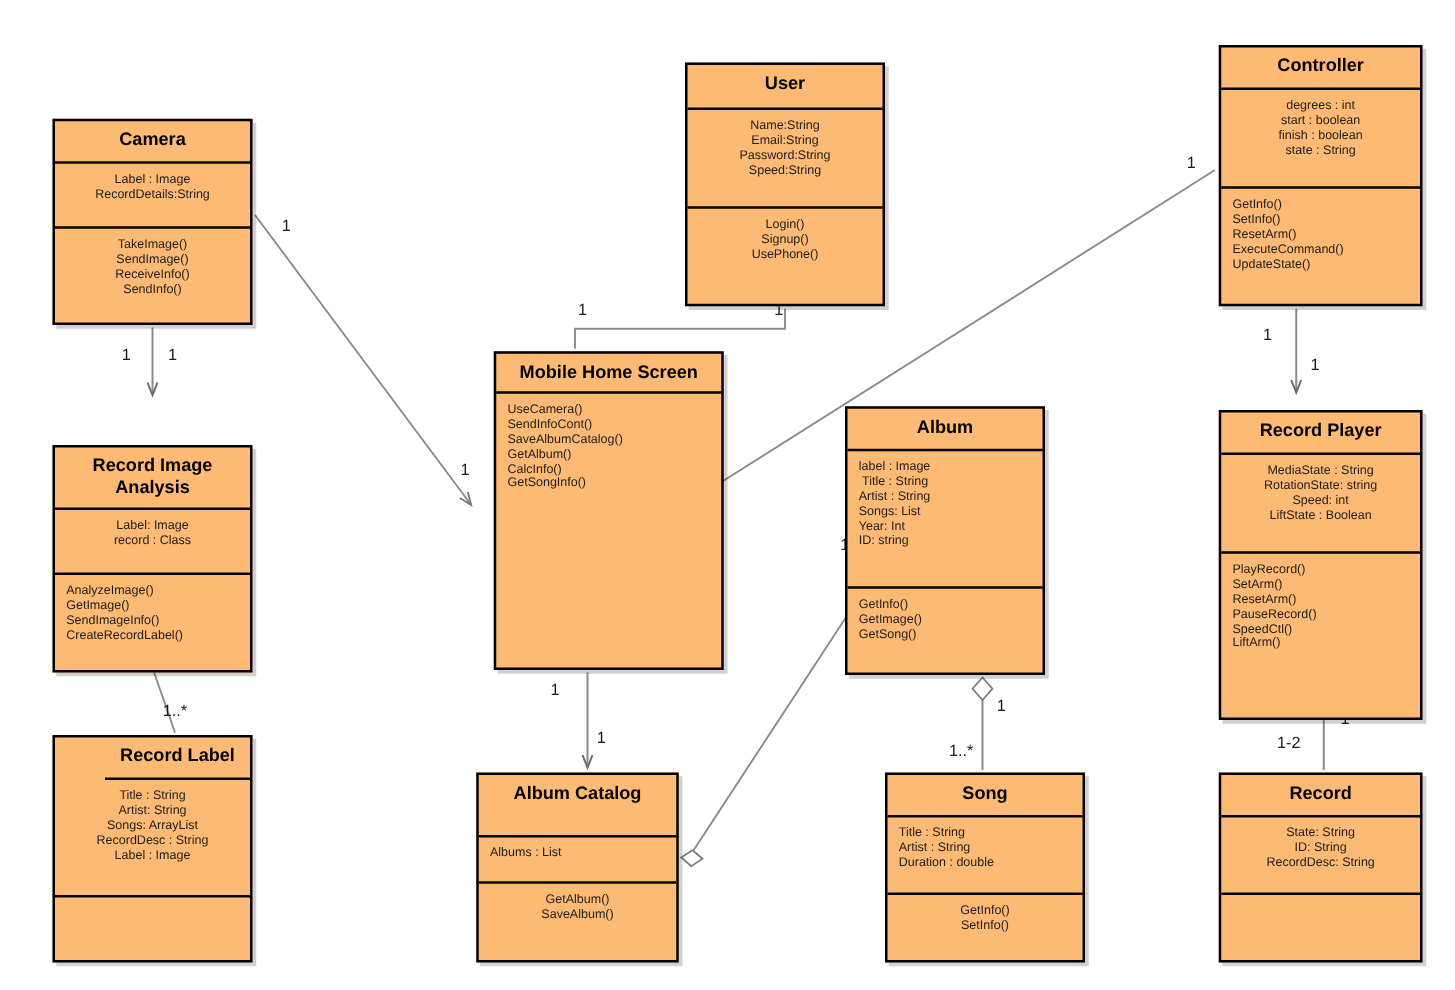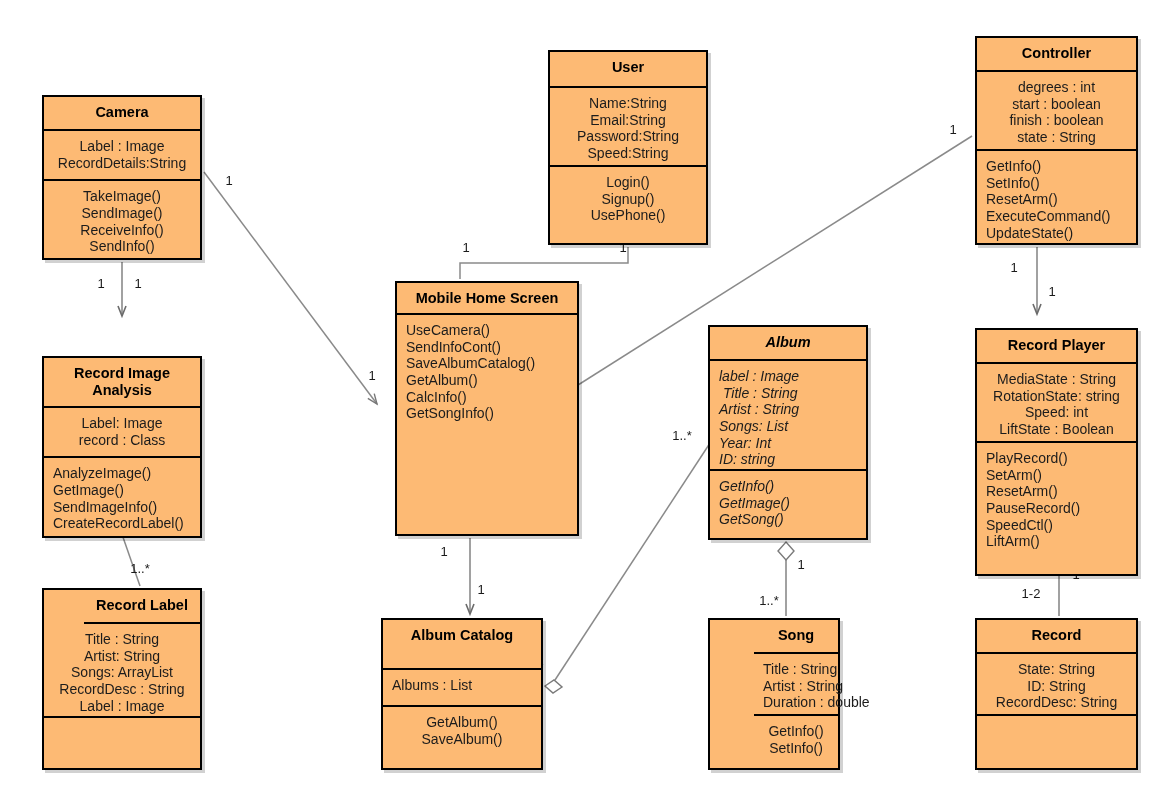--- a/index.html
+++ b/index.html
@@ -50,21 +50,21 @@
     text-align: center;
     font-weight: bold;
     font-size: 14.5px;
     color: #000000;
     padding: 7px 4px 8px 4px;
     border-bottom: 2px solid #000000;
     line-height: 1.18;
   }
   .uml-compartment {
     box-sizing: border-box;
-    font-size: 14px;
+    font-size: 10px;
     color: #1c1c1c;
     line-height: 1.19;
     padding: 7px 9px 8px 9px;
     white-space: pre;
   }
   .uml-attrs {
     border-bottom: 2px solid #000000;
   }
   .align-center { text-align: center; }
   .align-left   { text-align: left; }
@@ -175,26 +175,26 @@
       </div>
       <div class="uml-class" style="left: 381px; top: 281px; width: 184px; height: 255px; margin-left: 14px;">
         <div class="uml-name" style="height: 32px;">Mobile Home Screen</div>
         <div class="uml-compartment grow align-left"><span class="uml-row">UseCamera()</span><span class="uml-row">SendInfoCont()</span><span class="uml-row">SaveAlbumCatalog()</span><span class="uml-row">GetAlbum()</span><span class="uml-row">CalcInfo()</span><span class="uml-row">GetSongInfo()</span></div>
       </div>
       <div class="uml-class" style="left: 381px; top: 618px; width: 162px; height: 152px;">
         <div class="uml-name" style="height: 50px;">Album Catalog</div>
         <div class="uml-compartment uml-attrs align-left" style="height: 37px;"><span class="uml-row">Albums : List</span></div>
         <div class="uml-compartment grow align-center"><span class="uml-row">GetAlbum()</span><span class="uml-row">SaveAlbum()</span></div>
       </div>
-      <div class="uml-class" style="left: 708px; top: 325px; width: 160px; height: 215px; font-style: italic;">
+      <div class="uml-class" style="left: 676px; top: 325px; width: 160px; height: 215px;">
         <div class="uml-name" style="height: 34px;">Album</div>
         <div class="uml-compartment uml-attrs align-left" style="height: 110px;"><span class="uml-row">label : Image</span><span class="uml-row"> Title : String</span><span class="uml-row">Artist : String</span><span class="uml-row">Songs: List</span><span class="uml-row">Year: Int</span><span class="uml-row">ID: string</span></div>
         <div class="uml-compartment grow align-left"><span class="uml-row">GetInfo()</span><span class="uml-row">GetImage()</span><span class="uml-row">GetSong()</span></div>
       </div>
-      <div class="uml-class" style="left: 708px; top: 618px; width: 132px; height: 152px; padding-left: 44px;">
+      <div class="uml-class" style="left: 708px; top: 618px; width: 160px; height: 152px;">
         <div class="uml-name" style="height: 34px;">Song</div>
         <div class="uml-compartment uml-attrs align-left" style="height: 62px;"><span class="uml-row">Title : String</span><span class="uml-row">Artist : String</span><span class="uml-row">Duration : double</span></div>
         <div class="uml-compartment grow align-center"><span class="uml-row">GetInfo()</span><span class="uml-row">SetInfo()</span></div>
       </div>
       <div class="uml-class" style="left: 975px; top: 36px; width: 163px; height: 209px;">
         <div class="uml-name" style="height: 34px;">Controller</div>
         <div class="uml-compartment uml-attrs align-center" style="height: 79px;"><span class="uml-row">degrees : int</span><span class="uml-row">start : boolean</span><span class="uml-row">finish : boolean</span><span class="uml-row">state : String</span></div>
         <div class="uml-compartment grow align-left"><span class="uml-row">GetInfo()</span><span class="uml-row">SetInfo()</span><span class="uml-row">ResetArm()</span><span class="uml-row">ExecuteCommand()</span><span class="uml-row">UpdateState()</span></div>
       </div>
       <div class="uml-class" style="left: 975px; top: 318px; width: 163px; height: 248px; margin-top: 10px;">

